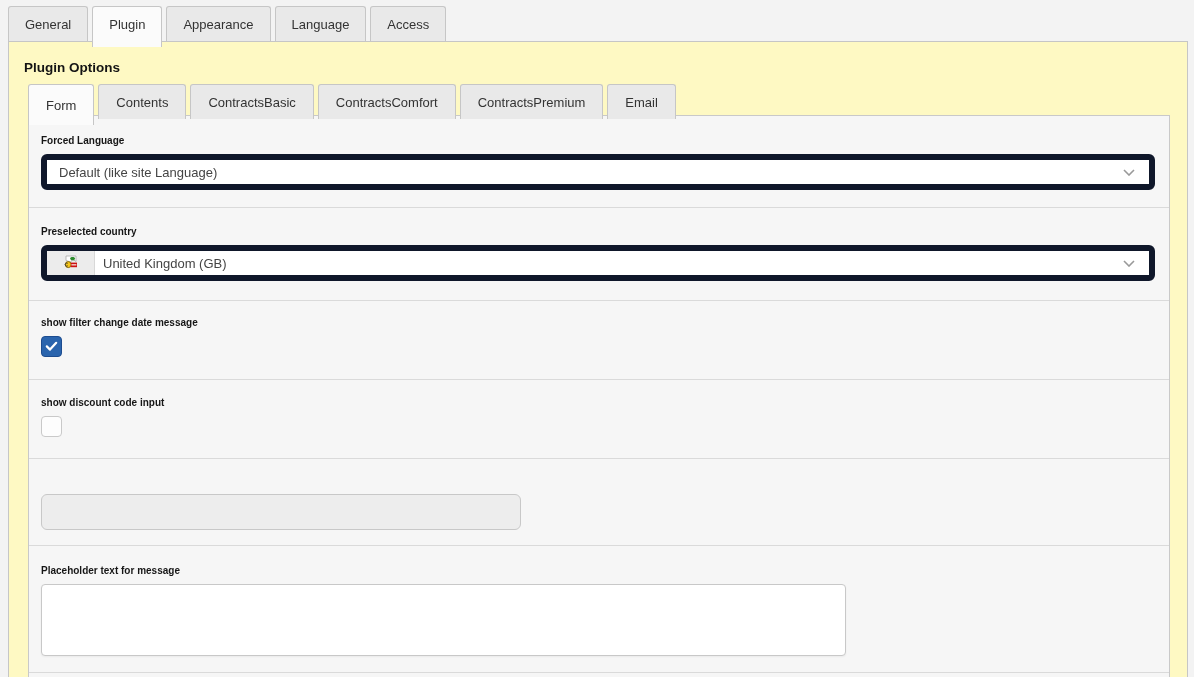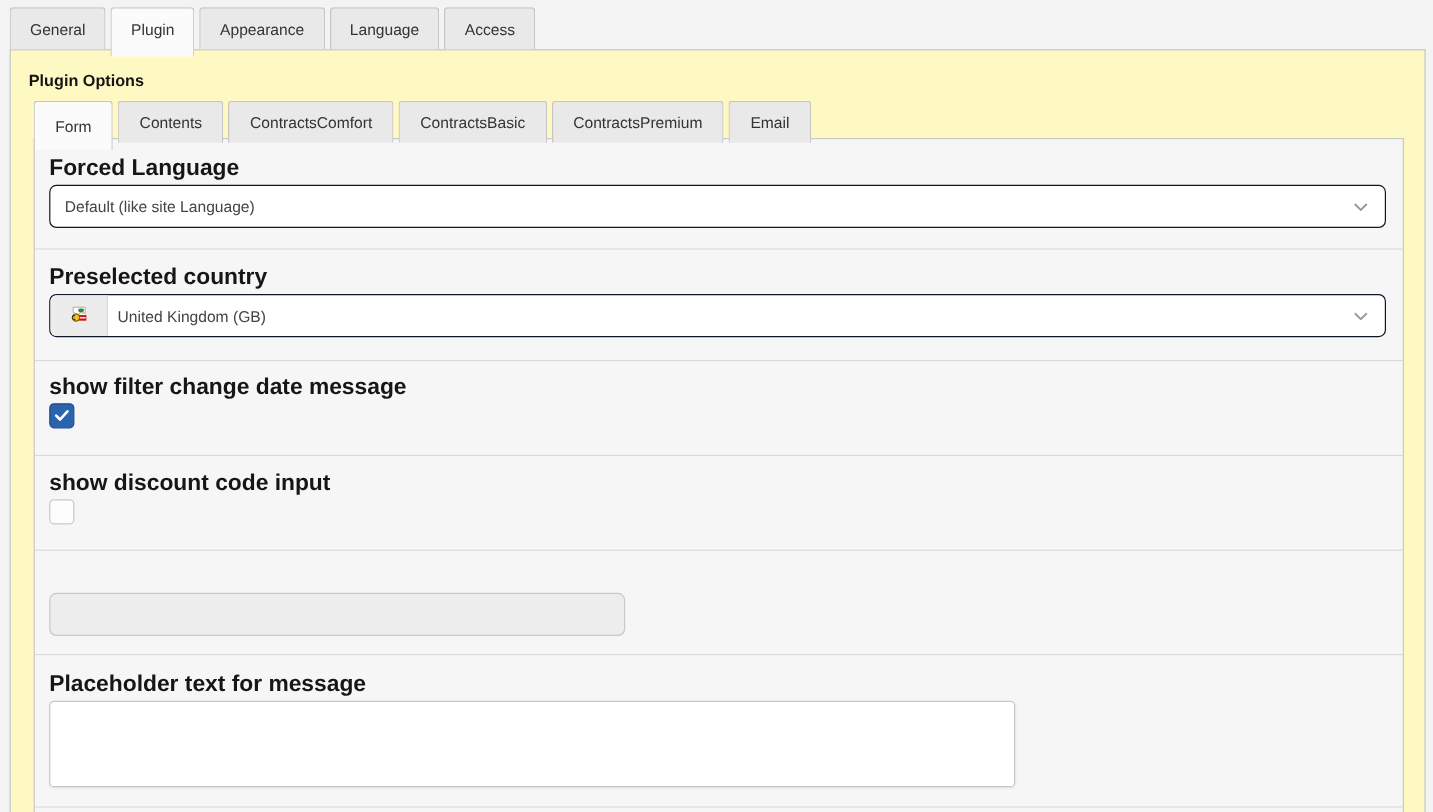--- a/index.html
+++ b/index.html
@@ -50,27 +50,27 @@
     overflow:hidden;
   }
   .form-row { padding:0 12px; border-bottom:1px solid #dadada; }
   .row-forced-language   { height:92px;  padding-top:17px; }
   .row-country           { height:93px;  padding-top:16px; }
   .row-filter-checkbox   { height:79px;  padding-top:14px; }
   .row-discount-checkbox { height:79px;  padding-top:15px; }
   .row-unlabeled-input   { height:87px;  padding-top:35px; }
   .row-message           { height:127px; padding-top:17px; }
   .field-label {
-    font-weight:bold; color:#161616; font-size:19px;
+    font-weight:bold; color:#161616; font-size:10px;
     height:15px; line-height:15px; margin-bottom:6px;
   }
   
   .select {
     width:1114px; height:36px; background:#fff;
-    border:1px solid #0f172a; border-radius:6px;
+    border:6px solid #0f172a; border-radius:6px;
     display:flex; align-items:center; cursor:pointer; overflow:hidden;
   }
   .select-value { padding-left:12px; color:#444; flex:1 1 auto; }
   .select-addon {
     width:48px; height:100%; flex:0 0 auto;
     background:#ececec; border-right:1px solid #d8d8d8;
     display:flex; align-items:center; justify-content:center;
   }
   .select-addon + .select-value { padding-left:8px; }
   .chevron { flex:0 0 auto; margin-right:14px; display:flex; align-items:center; }
@@ -106,22 +106,22 @@
   <div class="tab">Language</div>
   <div class="tab">Access</div>
 </div>
 
 <div class="outer-panel">
   <div class="section-title">Plugin Options</div>
 
   <div class="sub-tabs">
     <div class="tab active">Form</div>
     <div class="tab">Contents</div>
+    <div class="tab">ContractsBasic</div>
     <div class="tab">ContractsComfort</div>
-    <div class="tab">ContractsBasic</div>
     <div class="tab">ContractsPremium</div>
     <div class="tab">Email</div>
   </div>
 
   <div class="inner-panel">
 
     <div class="form-row row-forced-language">
       <div class="field-label">Forced Language</div>
       <div class="select">
         <span class="select-value">Default (like site Language)</span>

